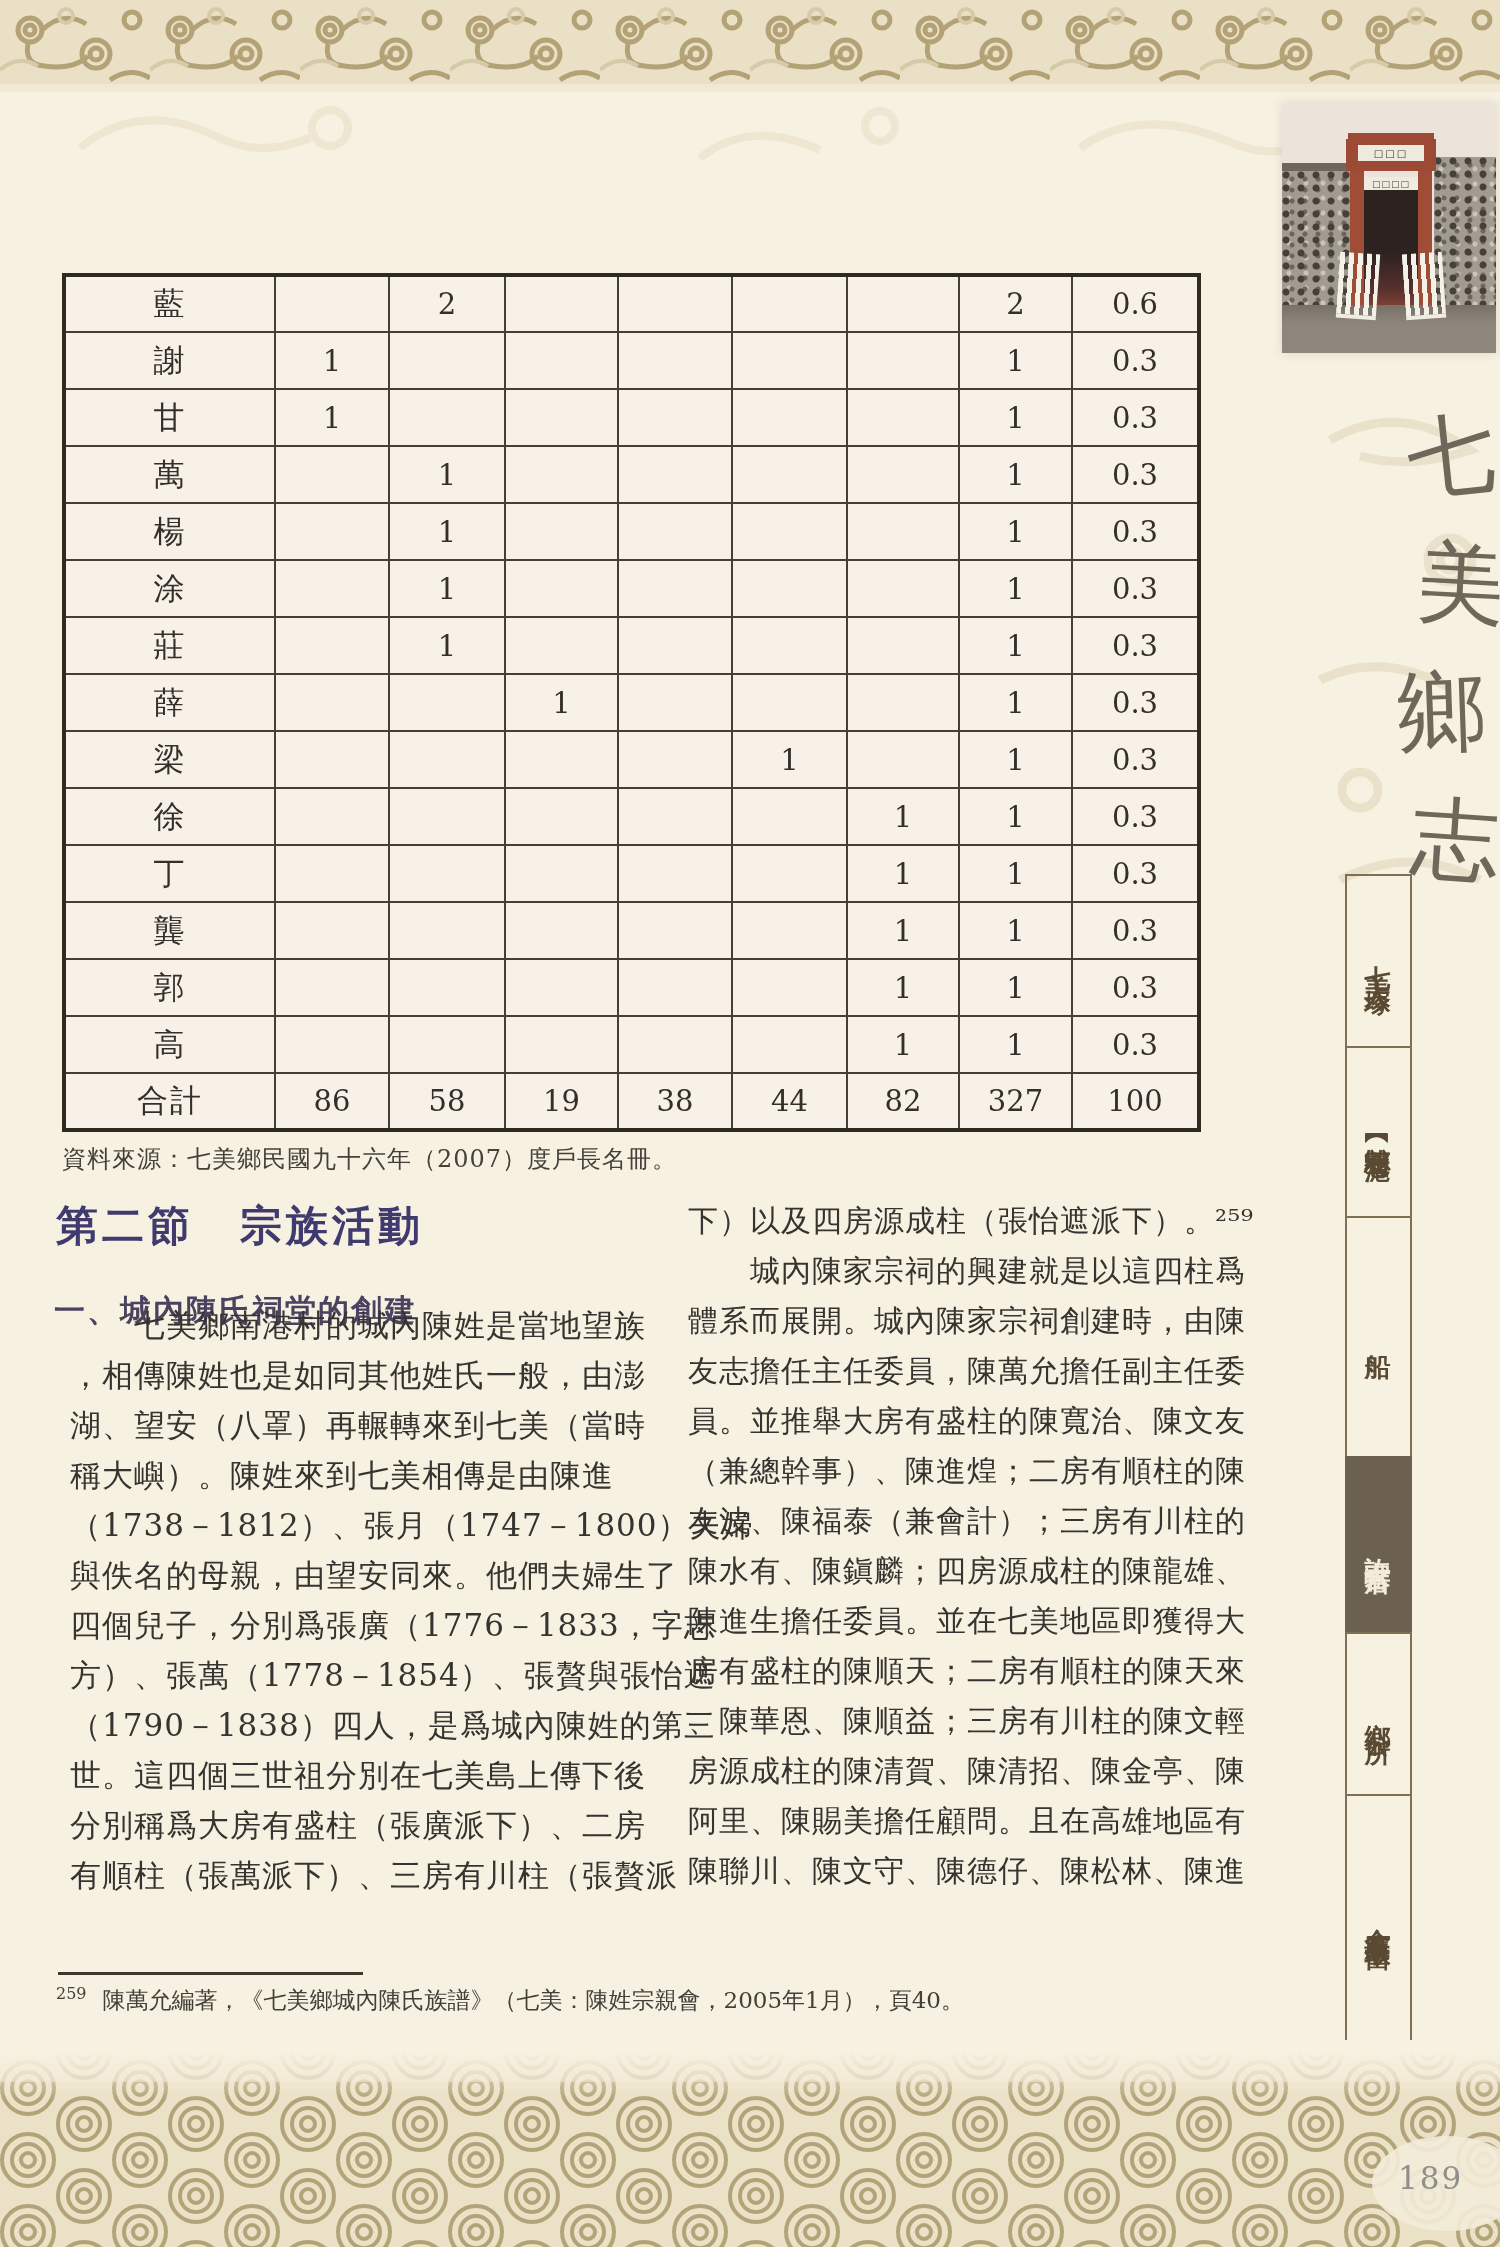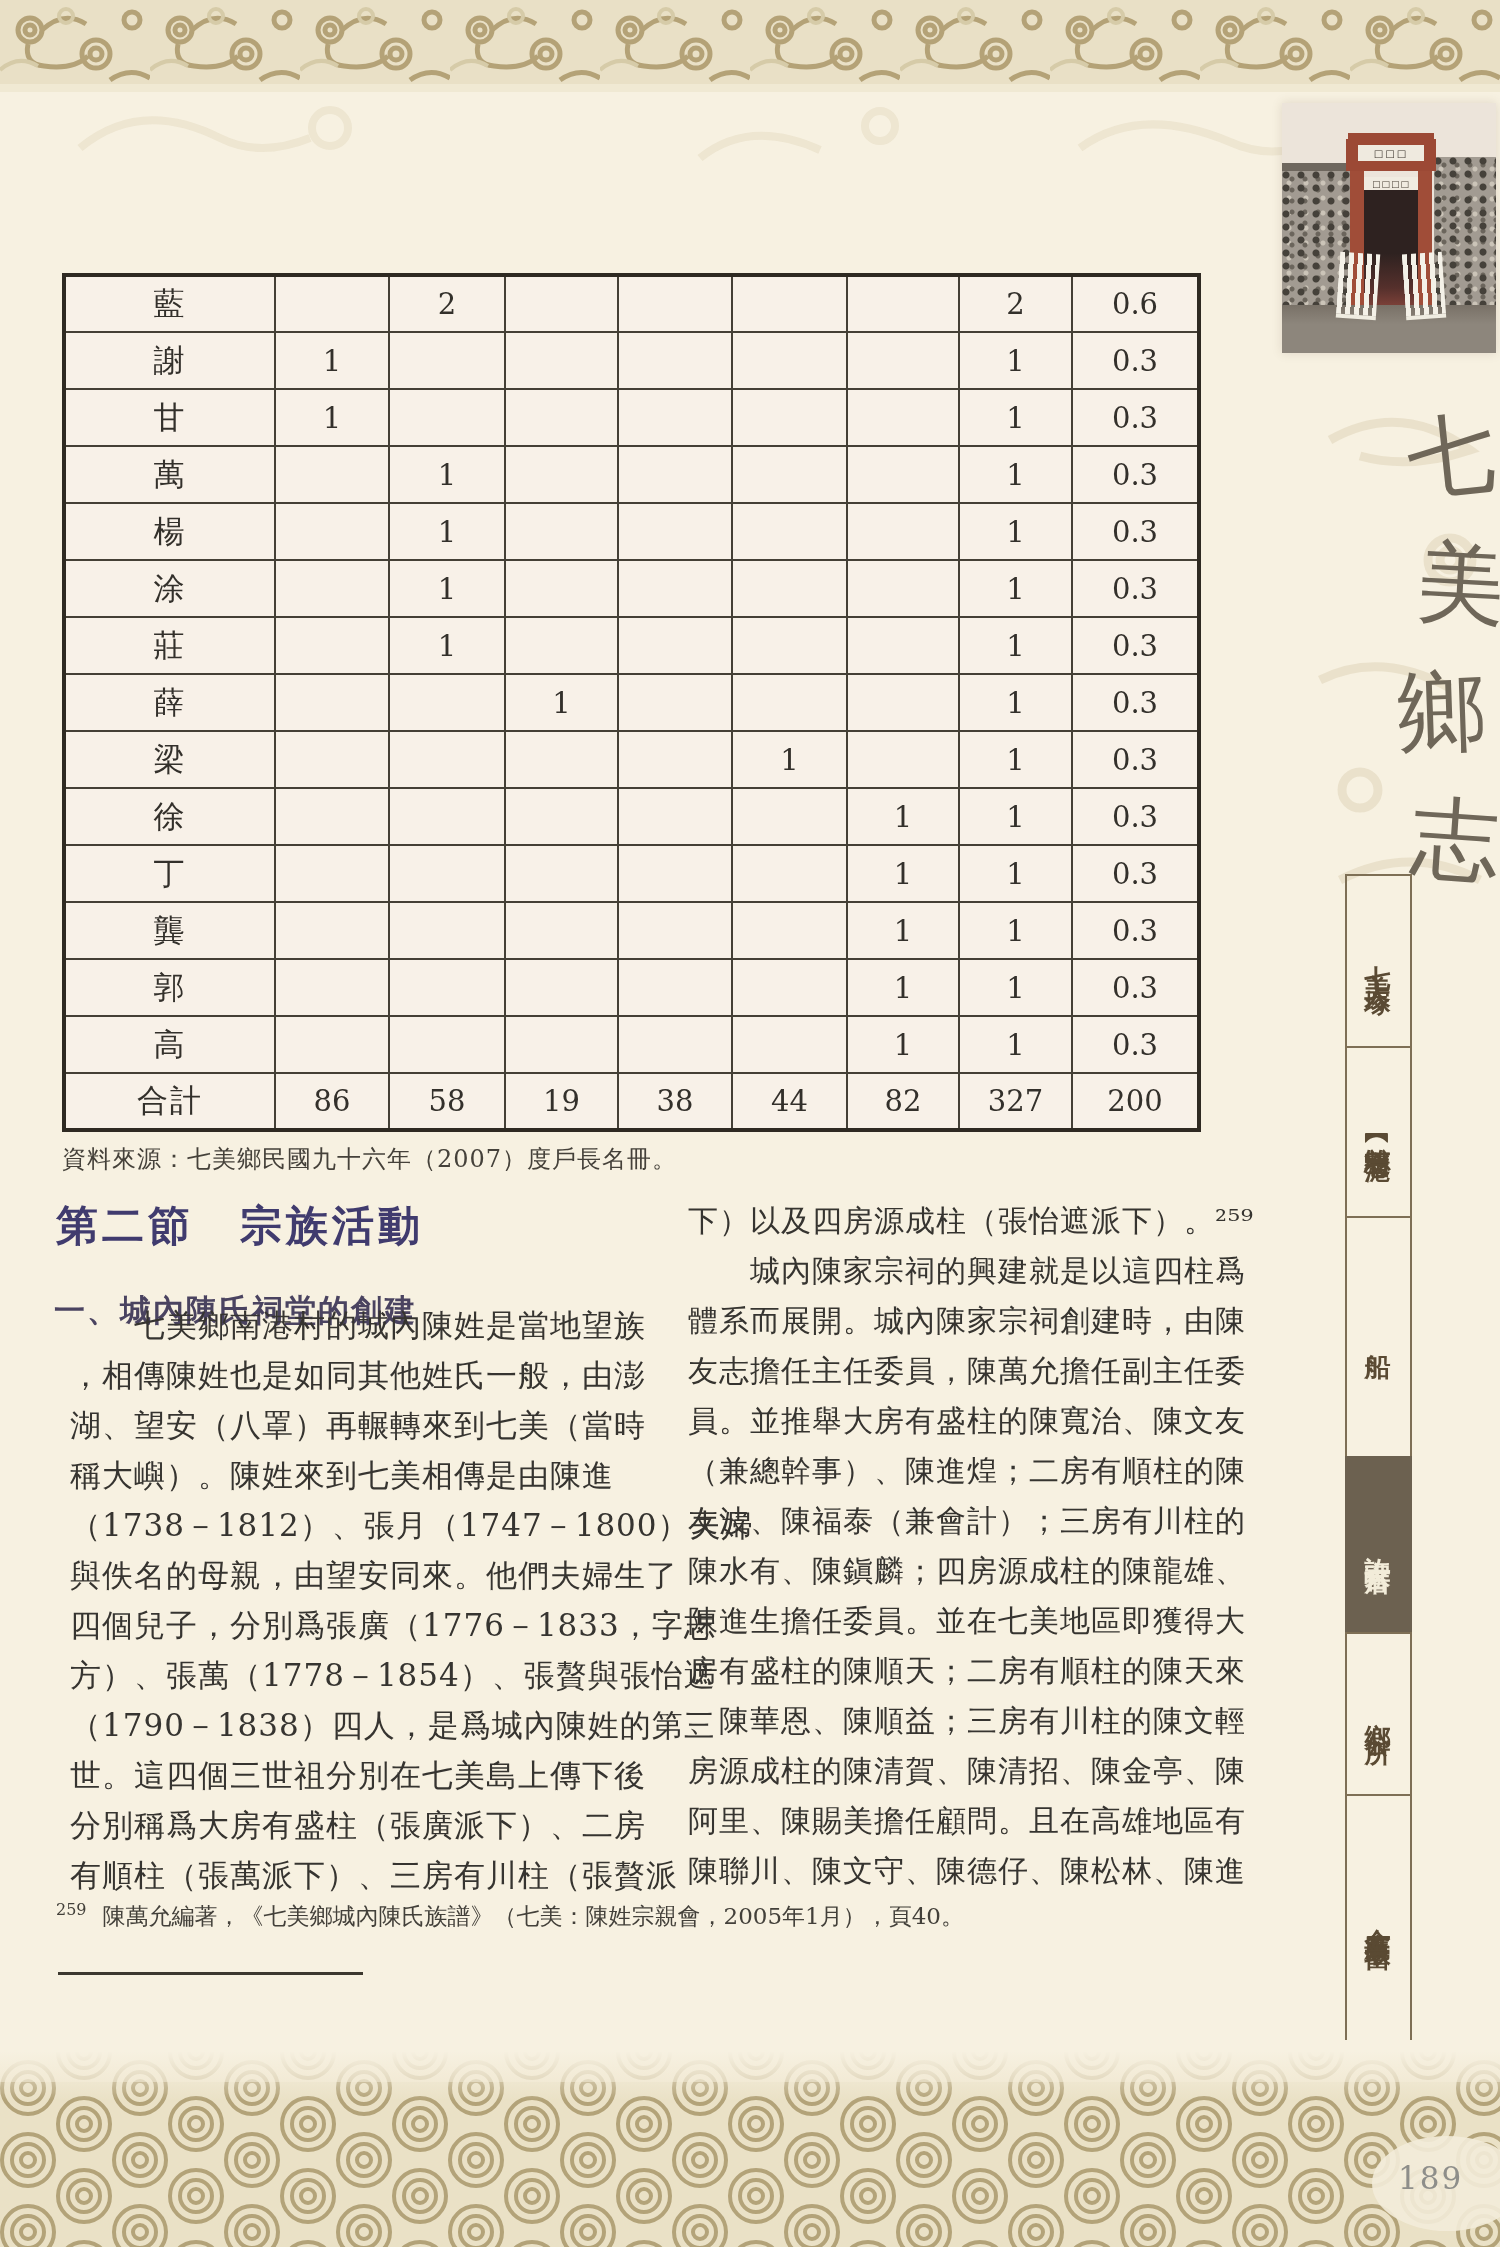--- a/index.html
+++ b/index.html
@@ -30,21 +30,21 @@
   .section-h{left:56px;top:1198px;font-family:"DejaVu Sans",sans-serif;font-weight:bold;
              font-size:42px;color:var(--heading_section);letter-spacing:4px;}
   .sub-h{left:54px;top:1290px;font-family:"DejaVu Sans",sans-serif;font-weight:bold;
          font-size:31px;color:var(--heading_sub);letter-spacing:2px;}
   .textcol{position:absolute;color:#363430;}
   .textcol.left{left:70px;top:1300px;width:600px;font-size:31px;line-height:50px;}
   .textcol.right{left:688px;top:1196px;width:568px;font-size:30px;line-height:50px;}
   .bodyline{white-space:nowrap;letter-spacing:1px;}
 
   .fn-rule{left:58px;top:1972px;width:305px;height:3px;background:#3c382f;}
-  .footnote{left:56px;top:1900px;width:960px;font-size:23px;color:#43403a;}
+  .footnote{left:56px;top:1984px;width:960px;font-size:23px;color:#43403a;}
   .fnnum{font-size:16px;vertical-align:super;margin-right:16px;color:#43403a;}
 
   
   .photo{left:1282px;top:103px;width:214px;height:250px;background:#ece4da;
          box-shadow:0 0 10px rgba(90,70,50,.15);overflow:hidden;}
   .stone{background:#a29b92;
      background-image:radial-gradient(circle at 4px 4px,#45413a 3px,transparent 4px),
                       radial-gradient(circle at 10px 8px,#6b655c 2px,transparent 3px),
                       radial-gradient(circle at 7px 12px,#cbc4b8 2px,transparent 3px);
      background-size:15px 13px,13px 11px,17px 15px;}
@@ -309,21 +309,21 @@
         </tr>
         <tr>
           <td class="c-surname">合計</td>
           <td>86</td>
           <td>58</td>
           <td>19</td>
           <td>38</td>
           <td>44</td>
           <td>82</td>
           <td>327</td>
-          <td>200</td>
+          <td>100</td>
         </tr>
       </tbody>
   </table>
 
   <div class="abs source-note">資料來源：七美鄉民國九十六年（2007）度戶長名冊。</div>
 
   <div class="abs section-h">第二節　宗族活動</div>
   <div class="abs sub-h">一、城內陳氏祠堂的創建</div>
 
   <div class="textcol left">

